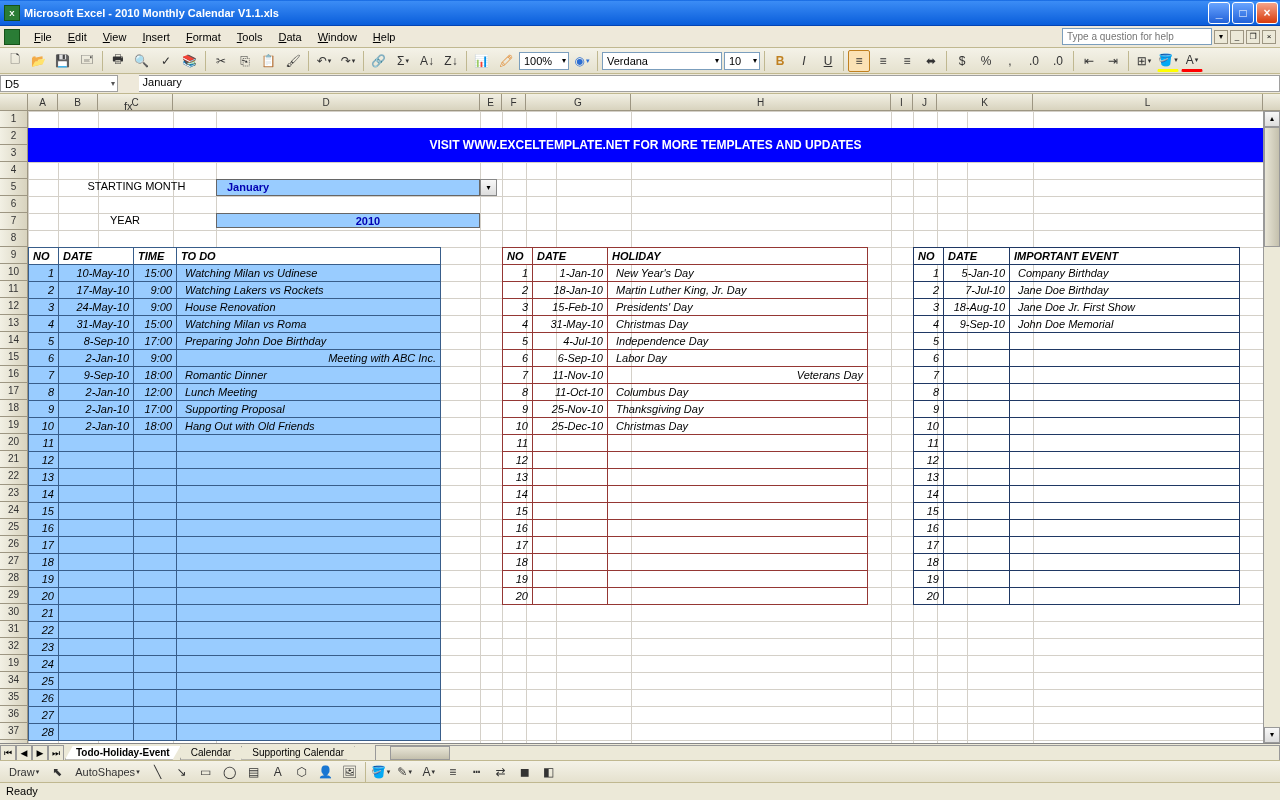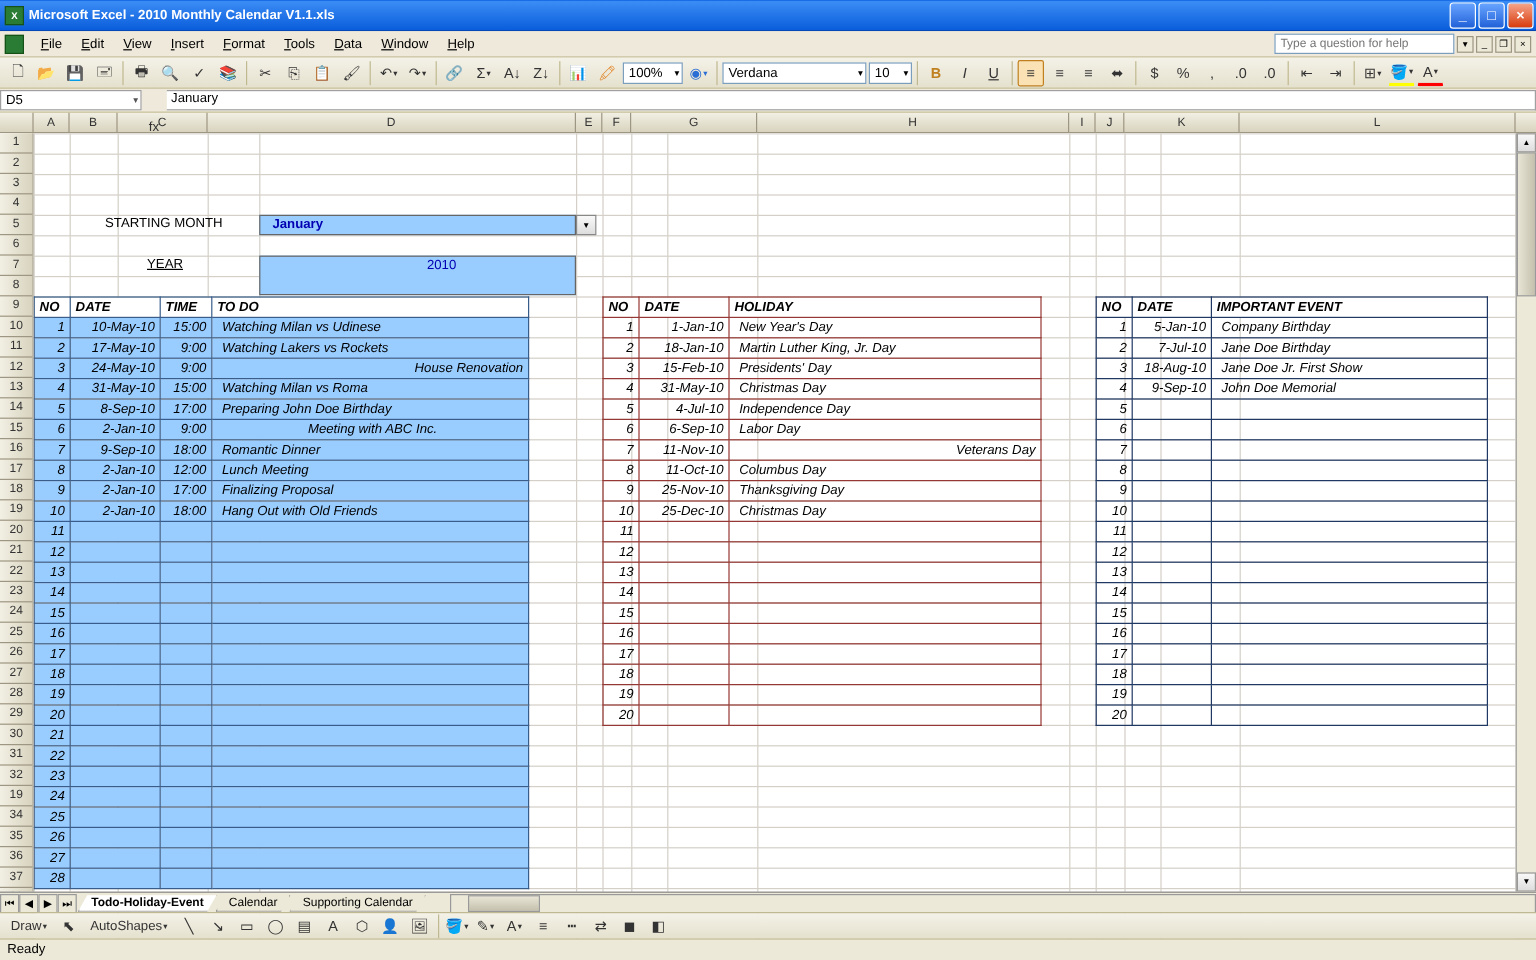--- a/index.html
+++ b/index.html
@@ -46,22 +46,22 @@
 .rh{ height:17px; border-bottom:1px solid #9d9682; text-align:center; font-size:10px; color:#333; line-height:16px;}
 .cells{ position:relative; flex:1; overflow:hidden;}
 .gridline-h{ position:absolute; left:0; right:0; height:1px; background:#d4d0c8;}
 .gridline-v{ position:absolute; top:0; bottom:0; width:1px; background:#d4d0c8;}
 
 
 .banner{ position:absolute; left:0; top:17px; right:0; height:34px; background:#0000ff; color:#fff; font-weight:bold; display:flex; align-items:center; justify-content:center; font-size:12px;}
 .startmonth-lbl{ position:absolute; left:30px; top:69px; width:157px; height:16px; text-align:center; font-weight:normal; font-size:11px;}
 .startmonth-val{ position:absolute; left:188px; top:68px; width:264px; height:17px; background:#99ccff; border:1px solid #666; color:#0000b3; font-weight:bold; padding-left:10px; line-height:15px; font-size:11px;}
 .dd-btn{ position:absolute; left:452px; top:68px; width:17px; height:17px; border:1px solid #888; background:linear-gradient(#f8f8f8,#ddd); display:flex;align-items:center;justify-content:center;font-size:8px;}
-.year-lbl{ position:absolute; left:72px; top:103px; width:75px; text-align:center; font-size:11px;text-decoration:underline;}
-.year-val{ position:absolute; left:188px; top:102px; width:264px; height:33px; background:#99ccff; border:1px solid #666; color:#0000b3; font-weight:normal; text-align:center; line-height:15px; font-size:11px;padding-left:40px;}
+.year-lbl{ position:absolute; left:82px; top:103px; width:75px; font-size:11px;}
+.year-val{ position:absolute; left:188px; top:102px; width:264px; height:15px; background:#99ccff; border:1px solid #666; color:#0000b3; font-weight:bold; text-align:center; line-height:15px; font-size:11px;padding-left:40px;}
 
 
 .tbl{ position:absolute; font-size:11px;font-style:italic;}
 .tbl td,.tbl th{ border:1px solid #385d8a; height:17px; padding:0 4px; white-space:nowrap; overflow:hidden;}
 .tbl th{ background:#fff; font-weight:bold; text-align:left;}
 .tbl .num{ text-align:right;}
 .tbl.todo td,.tbl.todo th{ }
 .tbl.todo .body td{ background:#99ccff; color:#000;}
 .tbl.holiday td,.tbl.holiday th{ border-color:#953734;}
 .tbl.event td,.tbl.event th{ border-color:#1f3864;}
@@ -291,20 +291,21 @@
       <div class="gridline-v" style="left:452px"></div>
       <div class="gridline-v" style="left:474px"></div>
       <div class="gridline-v" style="left:498px"></div>
       <div class="gridline-v" style="left:528px"></div>
       <div class="gridline-v" style="left:603px"></div>
       <div class="gridline-v" style="left:863px"></div>
       <div class="gridline-v" style="left:885px"></div>
       <div class="gridline-v" style="left:909px"></div>
       <div class="gridline-v" style="left:939px"></div>
       <div class="gridline-v" style="left:1005px"></div>
+    <div class="banner">VISIT WWW.EXCELTEMPLATE.NET  FOR MORE TEMPLATES AND UPDATES</div>
     <div class="startmonth-lbl">STARTING MONTH</div>
     <div class="startmonth-val">January</div>
     <div class="dd-btn">▾</div>
     <div class="year-lbl">YEAR</div>
     <div class="year-val">2010</div>
     <table class="tbl todo" style="left:0px;top:136px;border-collapse:collapse">
         <tbody>
           <tr>
             <th style="width:30px">NO</th>
             <th style="width:75px">DATE</th>
@@ -320,57 +321,57 @@
           <tr class="body">
             <td class="num">2</td>
             <td class="num">17-May-10</td>
             <td class="num">9:00</td>
             <td style="text-align:left;padding-left:8px">Watching Lakers vs Rockets</td>
           </tr>
           <tr class="body">
             <td class="num">3</td>
             <td class="num">24-May-10</td>
             <td class="num">9:00</td>
-            <td style="text-align:right;padding-left:8px">House Renovation</td>
+            <td style="text-align:left;padding-left:8px">House Renovation</td>
           </tr>
           <tr class="body">
             <td class="num">4</td>
             <td class="num">31-May-10</td>
             <td class="num">15:00</td>
             <td style="text-align:left;padding-left:8px">Watching Milan vs Roma</td>
           </tr>
           <tr class="body">
             <td class="num">5</td>
             <td class="num">8-Sep-10</td>
             <td class="num">17:00</td>
             <td style="text-align:left;padding-left:8px">Preparing John Doe Birthday</td>
           </tr>
           <tr class="body">
             <td class="num">6</td>
             <td class="num">2-Jan-10</td>
             <td class="num">9:00</td>
-            <td style="text-align:center;padding-left:8px">Meeting with ABC Inc.</td>
+            <td style="text-align:right;padding-left:8px">Meeting with ABC Inc.</td>
           </tr>
           <tr class="body">
             <td class="num">7</td>
             <td class="num">9-Sep-10</td>
             <td class="num">18:00</td>
             <td style="text-align:left;padding-left:8px">Romantic Dinner</td>
           </tr>
           <tr class="body">
             <td class="num">8</td>
             <td class="num">2-Jan-10</td>
             <td class="num">12:00</td>
             <td style="text-align:left;padding-left:8px">Lunch Meeting</td>
           </tr>
           <tr class="body">
             <td class="num">9</td>
             <td class="num">2-Jan-10</td>
             <td class="num">17:00</td>
-            <td style="text-align:left;padding-left:8px">Finalizing Proposal</td>
+            <td style="text-align:left;padding-left:8px">Supporting Proposal</td>
           </tr>
           <tr class="body">
             <td class="num">10</td>
             <td class="num">2-Jan-10</td>
             <td class="num">18:00</td>
             <td style="text-align:left;padding-left:8px">Hang Out with Old Friends</td>
           </tr>
           <tr class="body">
             <td class="num">11</td>
             <td></td>

